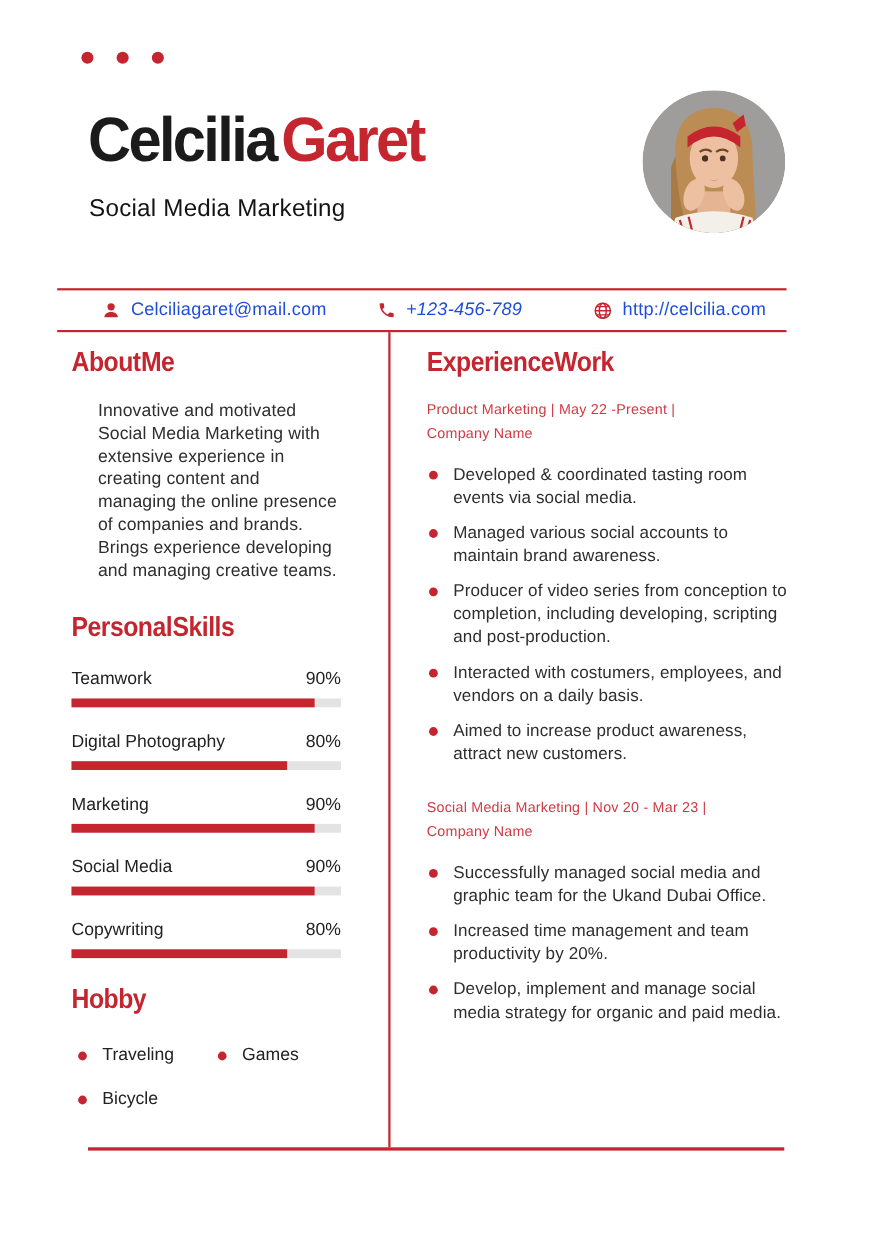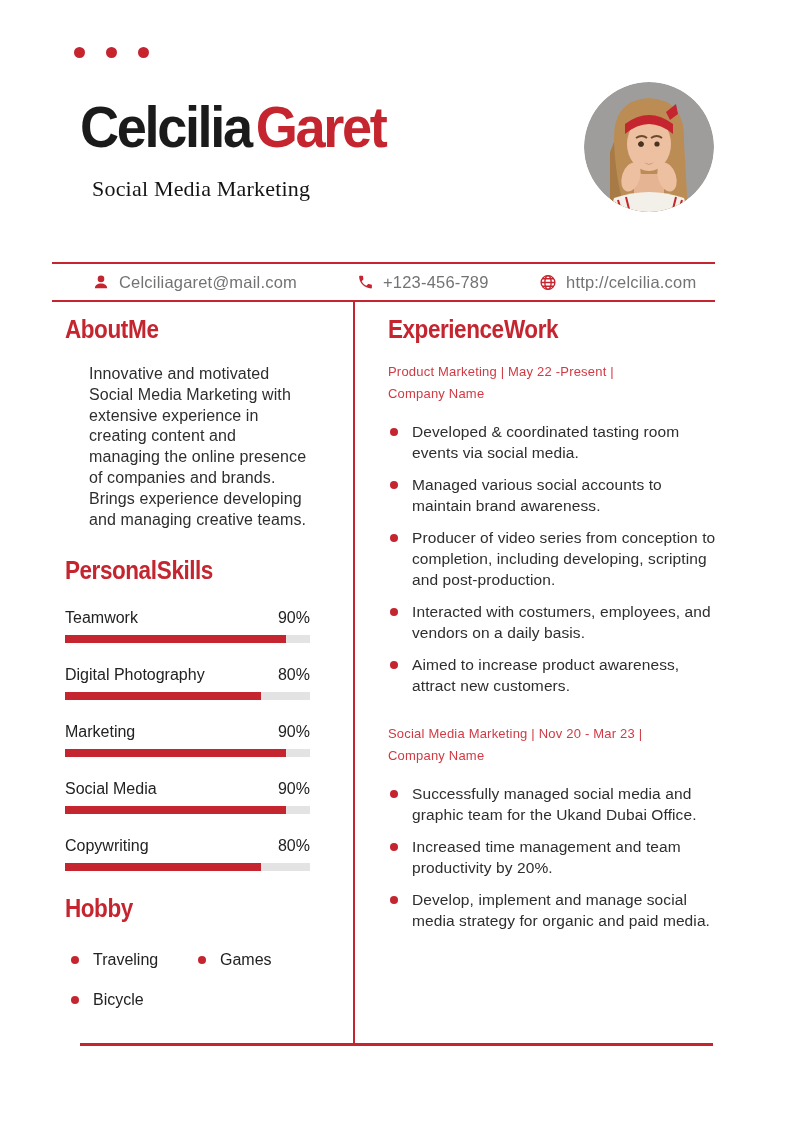--- a/index.html
+++ b/index.html
@@ -15,33 +15,33 @@
 
   
   .dots{position:absolute;left:74px;top:47px;display:flex;gap:21px;}
   .dot{width:11px;height:11px;border-radius:50%;background:var(--accent);}
 
   
   .name{position:absolute;left:80px;top:94px;font-size:57px;font-weight:bold;
         letter-spacing:-2.5px;word-spacing:-8px;color:#1b1b1b;white-space:nowrap;
         transform:scaleX(.95);transform-origin:left center;}
   .name .red{color:var(--accent);}
-  .subtitle{position:absolute;left:92px;top:176px;font-size:22px;color:#141414;letter-spacing:.2px;font-family:Liberation Serif, serif;}
+  .subtitle{position:absolute;left:81px;top:176px;font-size:22px;color:#141414;letter-spacing:.2px;}
 
   
   .photo{position:absolute;left:584px;top:82px;width:130px;height:130px;border-radius:50%;overflow:hidden;}
   .photo svg{display:block;}
 
   
   .contact-bar{position:absolute;left:52px;top:262px;width:663px;height:40px;
                border-top:2.5px solid var(--accent);border-bottom:2.5px solid var(--accent);}
   .c-item{position:absolute;top:50%;transform:translateY(-50%);display:flex;align-items:center;gap:9px;
-          font-size:16.5px;color:#737373;letter-spacing:.2px;}
+          font-size:16.5px;color:#1d4ed8;letter-spacing:.2px;}
   .c-item svg{flex:0 0 auto;}
-  .c-email{left:40px;} .c-phone{left:305px;} .c-web{left:487px;}
+  .c-email{left:40px;} .c-phone{left:291px;font-style:italic;} .c-web{left:487px;}
 
   
   .divider{position:absolute;left:353px;top:302px;width:2px;height:741px;background:var(--accent);}
   .bottom-line{position:absolute;left:80px;top:1043px;width:633px;height:2.5px;background:var(--accent);}
   .left-col{position:absolute;left:65px;top:315px;width:245px;}
   .right-col{position:absolute;left:388px;top:315px;width:330px;}
 
   
   .h2{color:var(--accent);font-size:25px;font-weight:bold;letter-spacing:-.5px;word-spacing:-6px;
       transform:scaleX(.9);transform-origin:left center;white-space:nowrap;}

